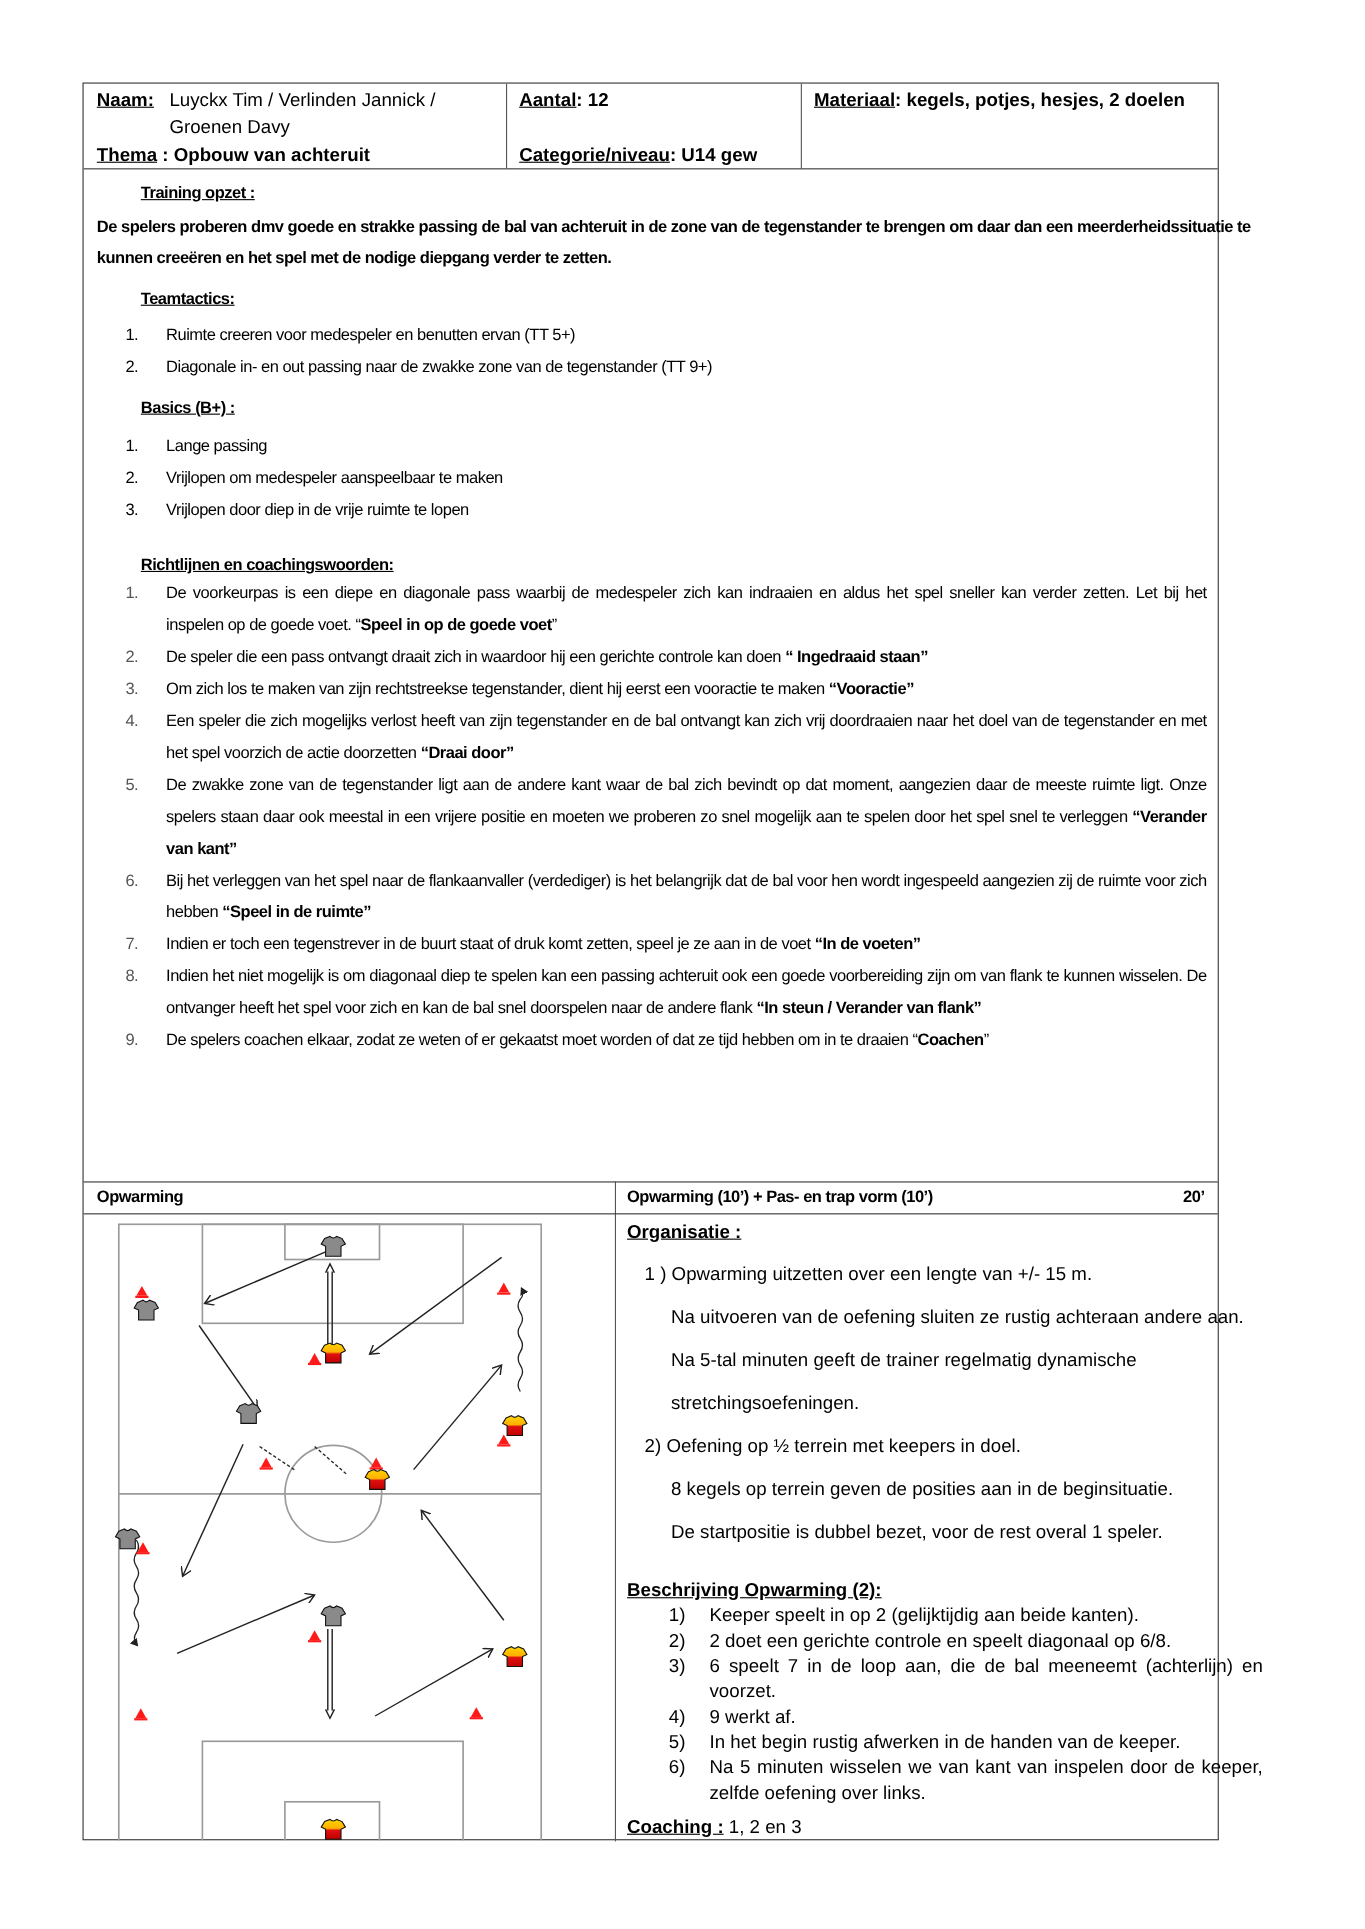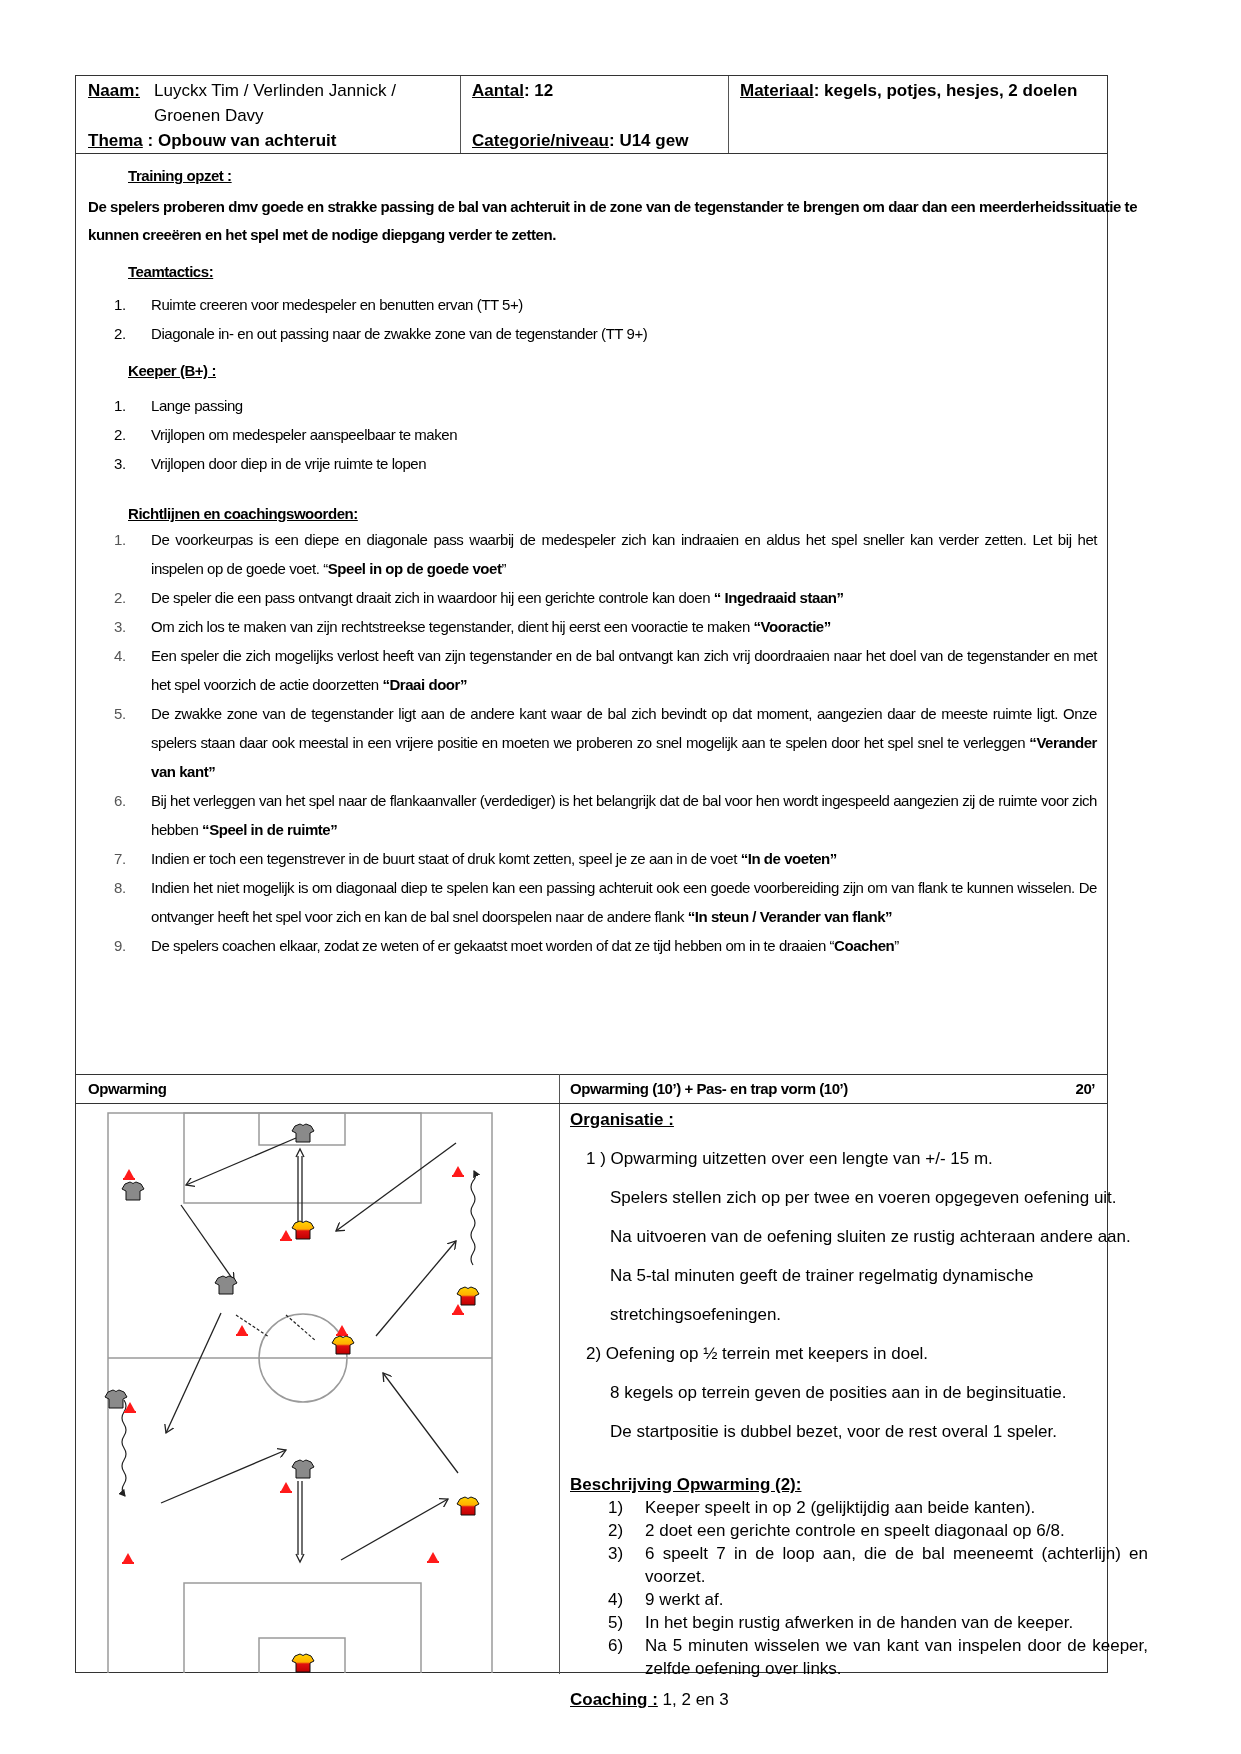--- a/index.html
+++ b/index.html
@@ -57,21 +57,21 @@
     <div class="cell narrow cond" style="left:0; top:77px; width:1083px;">
       <div class="sec-title" style="top:10px;">Training opzet :</div>
       <div class="b" style="position:absolute; left:12px; top:40px; width:1060px; line-height:28px;">De spelers proberen dmv goede en strakke passing de bal van achteruit in de zone van de tegenstander te brengen om daar dan een meerderheidssituatie te kunnen creeëren en het spel met de nodige diepgang verder te zetten.</div>
 
       <div class="sec-title" style="top:106px;">Teamtactics:</div>
       <ol class="list" style="left:0; top:137px; width:1060px; line-height:29px;">
         <li><span class="num">1.</span><span>Ruimte creeren voor medespeler en benutten ervan  (TT 5+)</span></li>
         <li><span class="num">2.</span><span>Diagonale in- en out passing naar de zwakke zone van de tegenstander (TT 9+)</span></li>
       </ol>
 
-      <div class="sec-title" style="top:205px;">Keeper (B+) :</div>
+      <div class="sec-title" style="top:205px;">Basics (B+) :</div>
       <ol class="list" style="left:0; top:238px; width:1060px; line-height:29px;">
         <li><span class="num">1.</span><span>Lange passing</span></li>
         <li><span class="num">2.</span><span>Vrijlopen om medespeler aanspeelbaar te maken</span></li>
         <li><span class="num">3.</span><span>Vrijlopen door diep in de vrije ruimte te lopen</span></li>
       </ol>
 
       <div class="sec-title" style="top:348px;">Richtlijnen en coachingswoorden:</div>
       <ol class="list guide just" style="left:0; top:372px; width:1021px;">
         <li><span class="num">1.</span><span>De voorkeurpas is een diepe en diagonale pass waarbij de medespeler zich kan indraaien en aldus het spel sneller kan verder zetten. Let bij het inspelen op de goede voet. “</span><b>Speel in op de goede voet</b><span>”</span></li>
         <li><span class="num">2.</span><span>De speler die een pass ontvangt draait zich in waardoor hij een gerichte controle kan doen </span><b>“ Ingedraaid staan”</b></li>
@@ -197,21 +197,20 @@
         <g transform="translate(227,560)">
             <use href="#shirt" fill="url(#teamgrad)"></use>
           </g>
       </g>
     </svg>
 
     <div class="cell" style="left:494px; top:1032px; width:578px; font-size:17px; line-height:23px;">
       <div class="b u" style="margin-bottom:8px;">Organisatie :</div>
       <div class="org">
         <p>1 ) Opwarming uitzetten over een lengte van +/- 15 m.</p>
-        <p style="padding-left:24px;">Spelers stellen zich op per twee en voeren opgegeven oefening uit.</p>
         <p style="padding-left:24px;">Na uitvoeren van de oefening sluiten ze rustig achteraan andere aan.</p>
         <p style="padding-left:24px;">Na 5-tal minuten geeft de trainer regelmatig dynamische</p>
         <p style="padding-left:24px;">stretchingsoefeningen.</p>
       </div>
       <div class="org" style="margin-top:8px;">
         <p>2) Oefening op ½  terrein met keepers in doel.</p>
         <p style="padding-left:24px;">8 kegels op terrein geven de posities aan in de beginsituatie.</p>
         <p style="padding-left:24px;">De startpositie is dubbel bezet, voor de rest overal 1 speler.</p>
       </div>
       <div class="b u" style="margin-top:30px;">Beschrijving Opwarming (2):</div>

